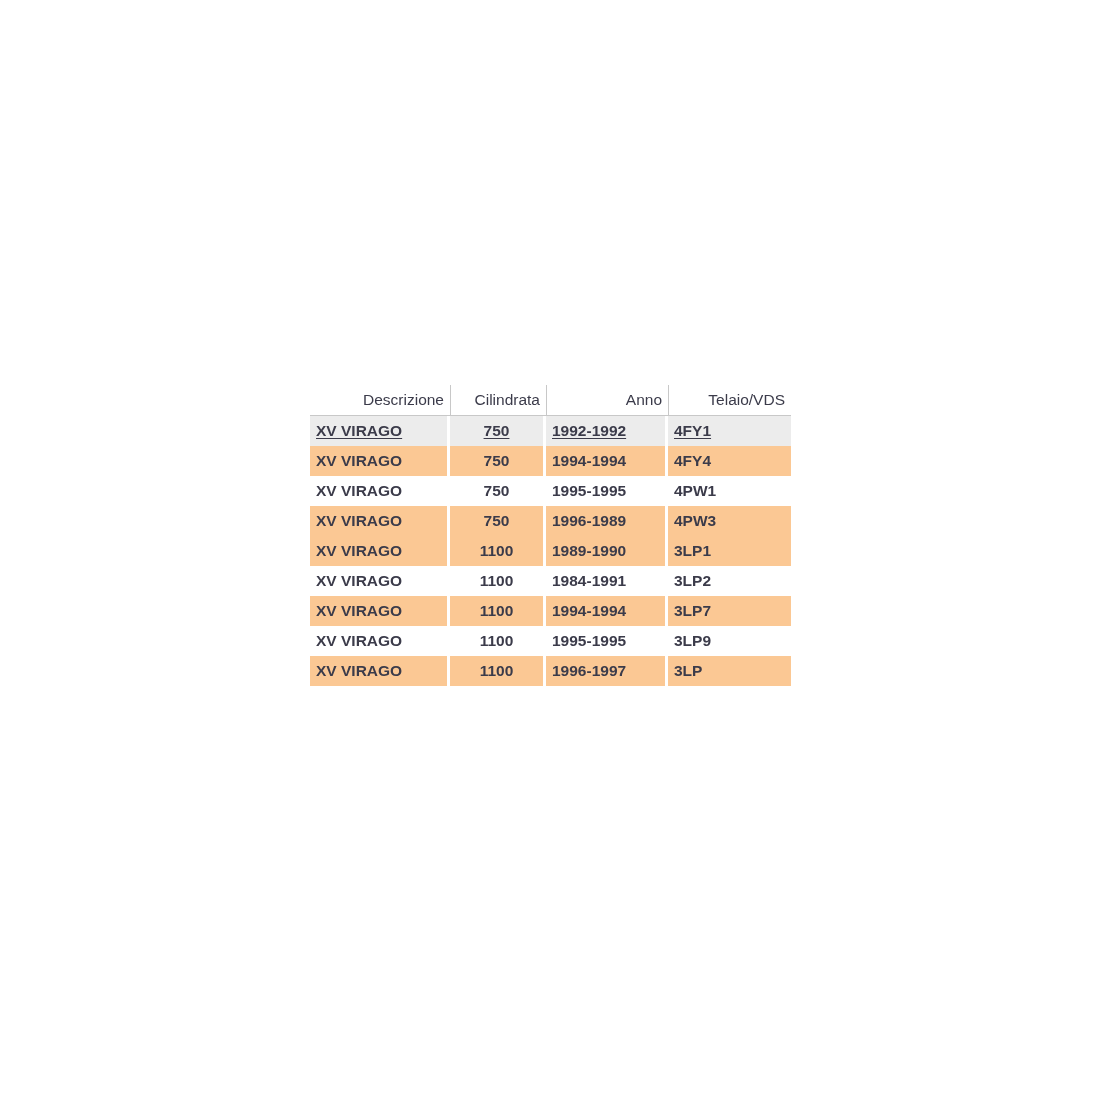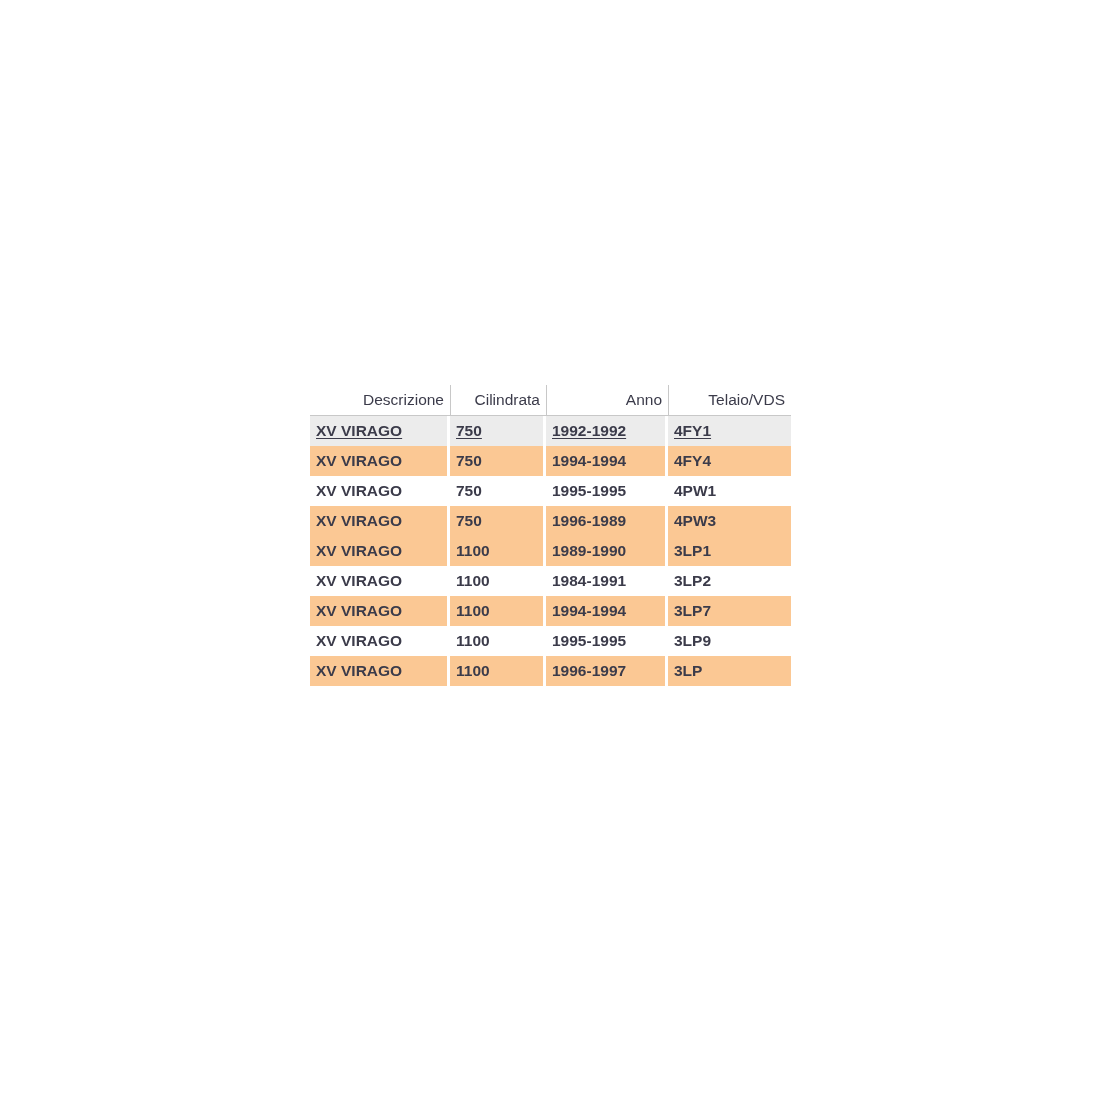--- a/index.html
+++ b/index.html
@@ -59,21 +59,21 @@
     vertical-align: middle;
     height: 20px;
     border-right: 3px solid #ffffff;
     background-clip: padding-box;
     font-weight: bold;
   }
   table.vehicle-table tbody td.last {
     border-right: 0;
     margin-left: 44px;
   }
-  td.num { text-align: left; }
+  td.num { text-align: center; }
 
   
   tr.row-white  td { background-color: #ffffff; }
   tr.row-orange td { background-color: #fbc894; }
   tr.row-hover  td { background-color: #ececec; }
 
   
   tr.row-hover td span.cell-text {
     text-decoration: underline;
     text-decoration-thickness: 1px;

